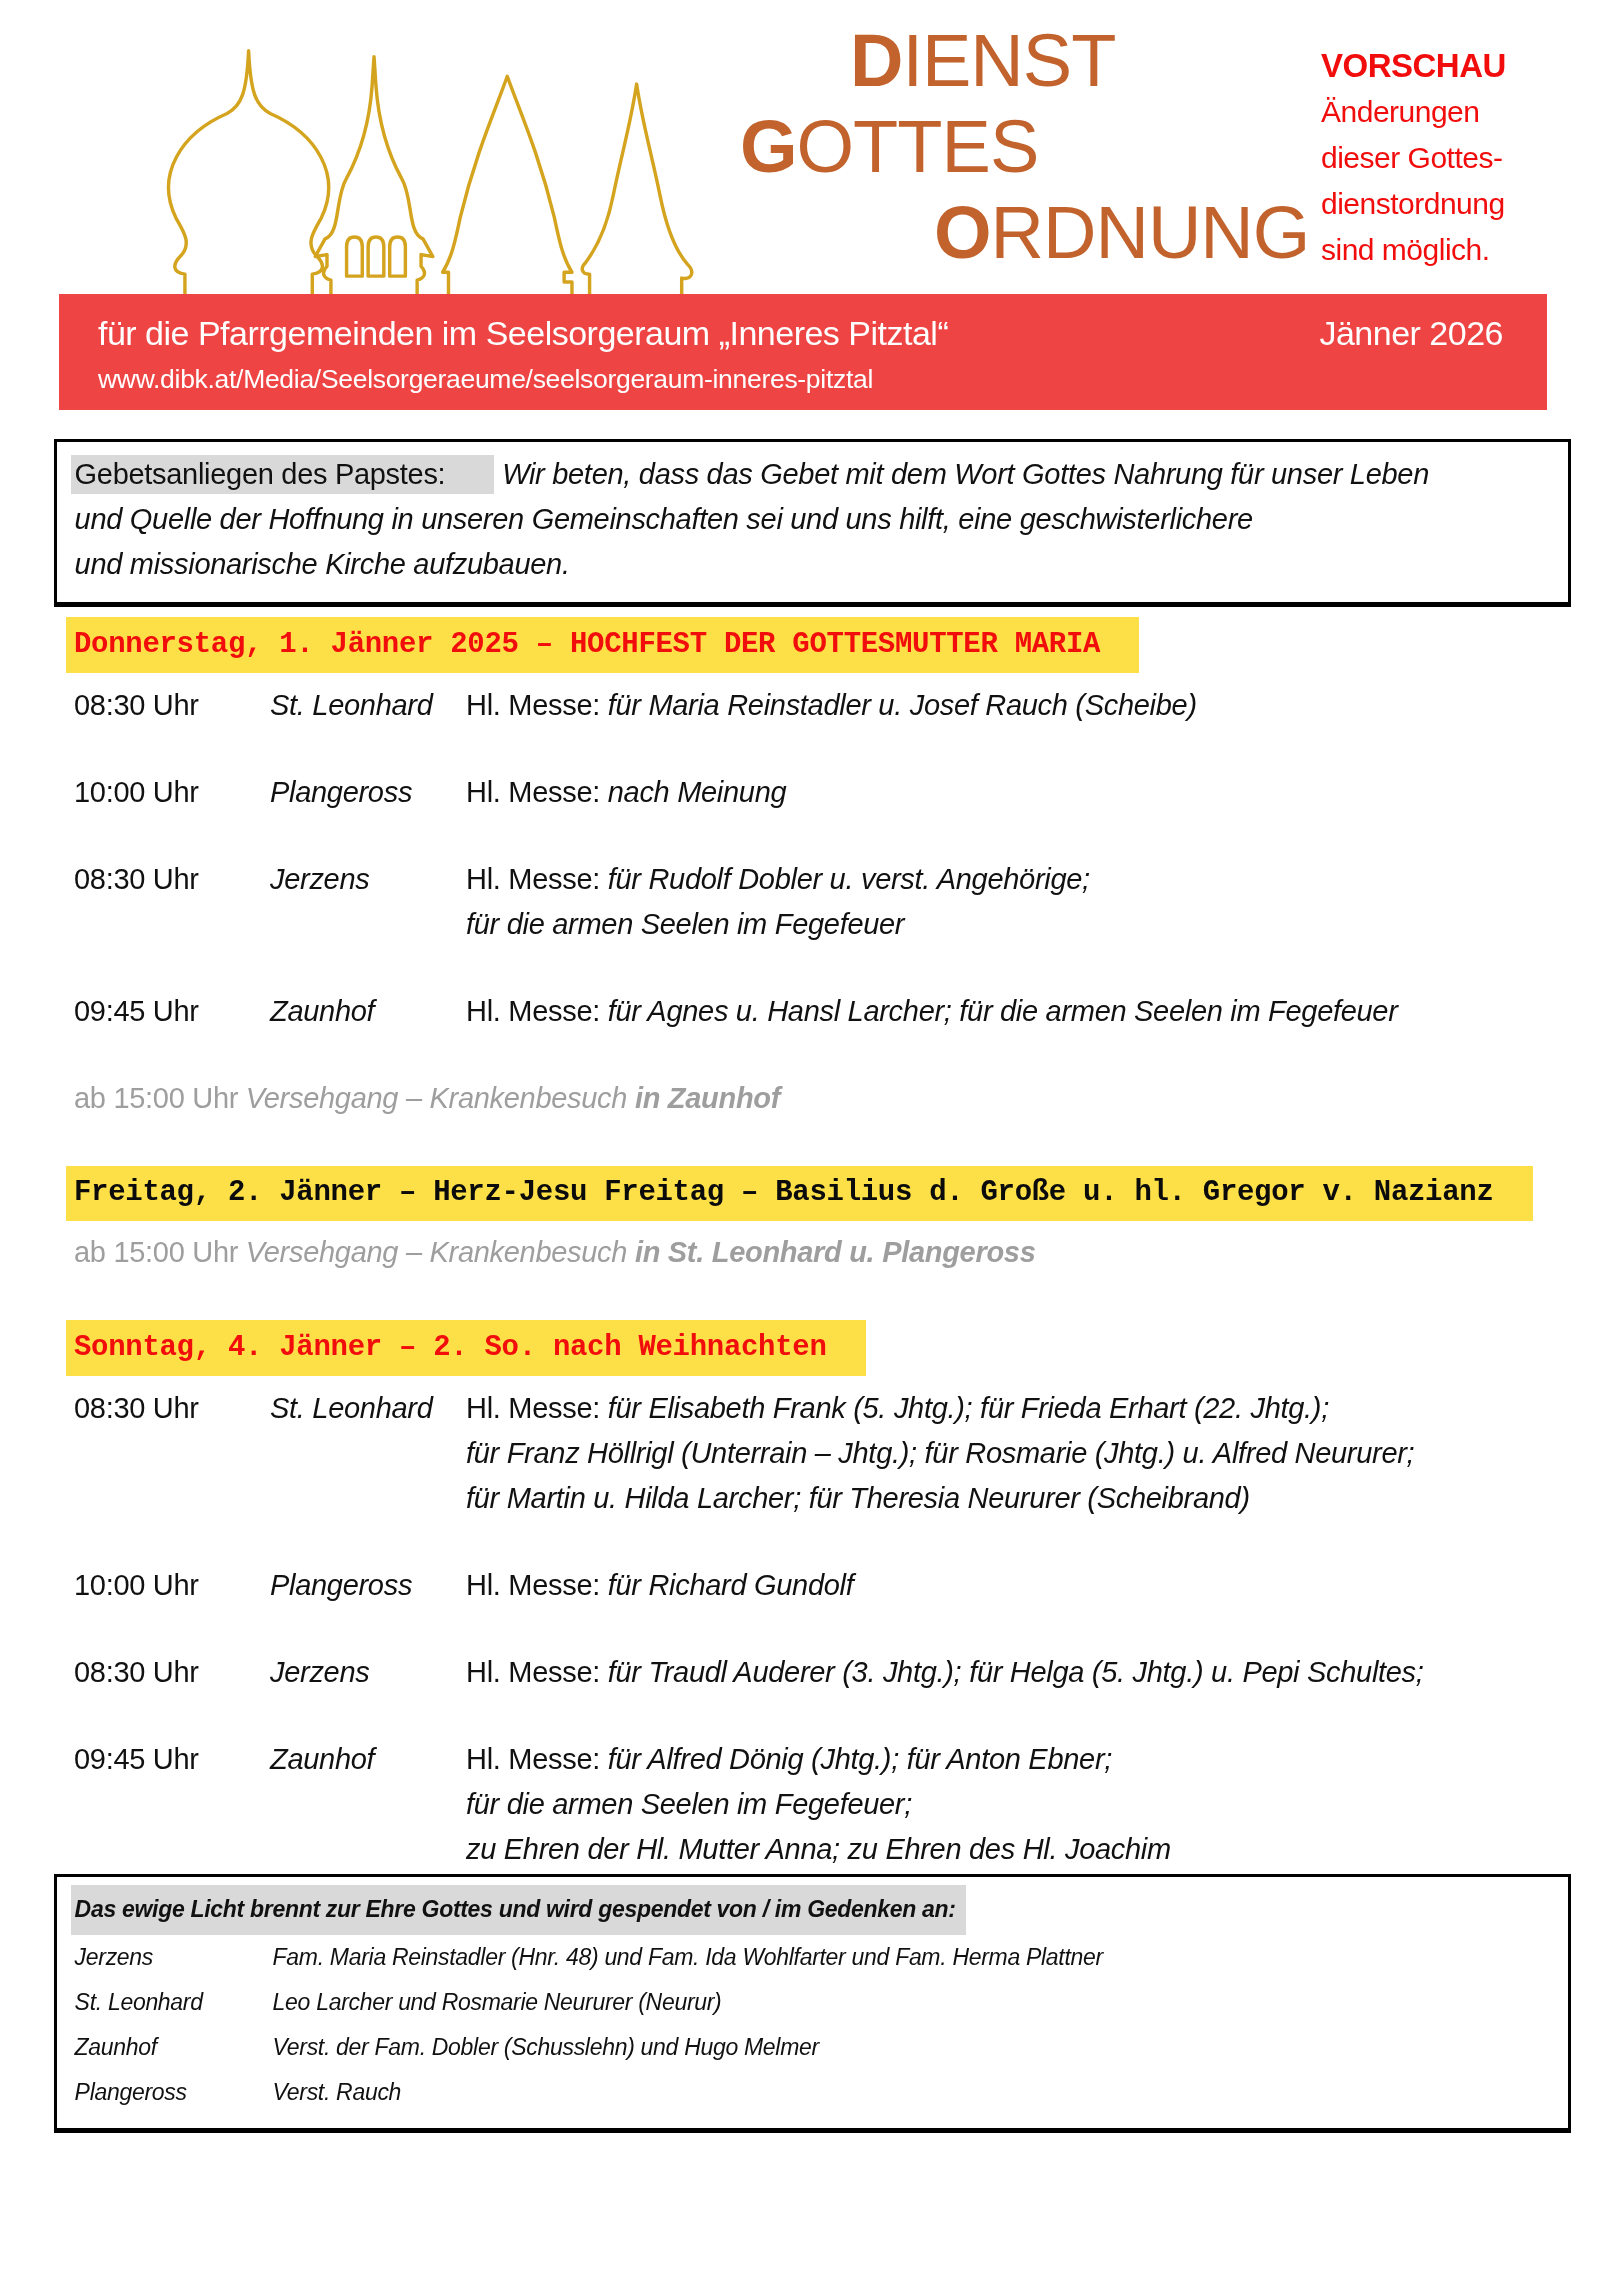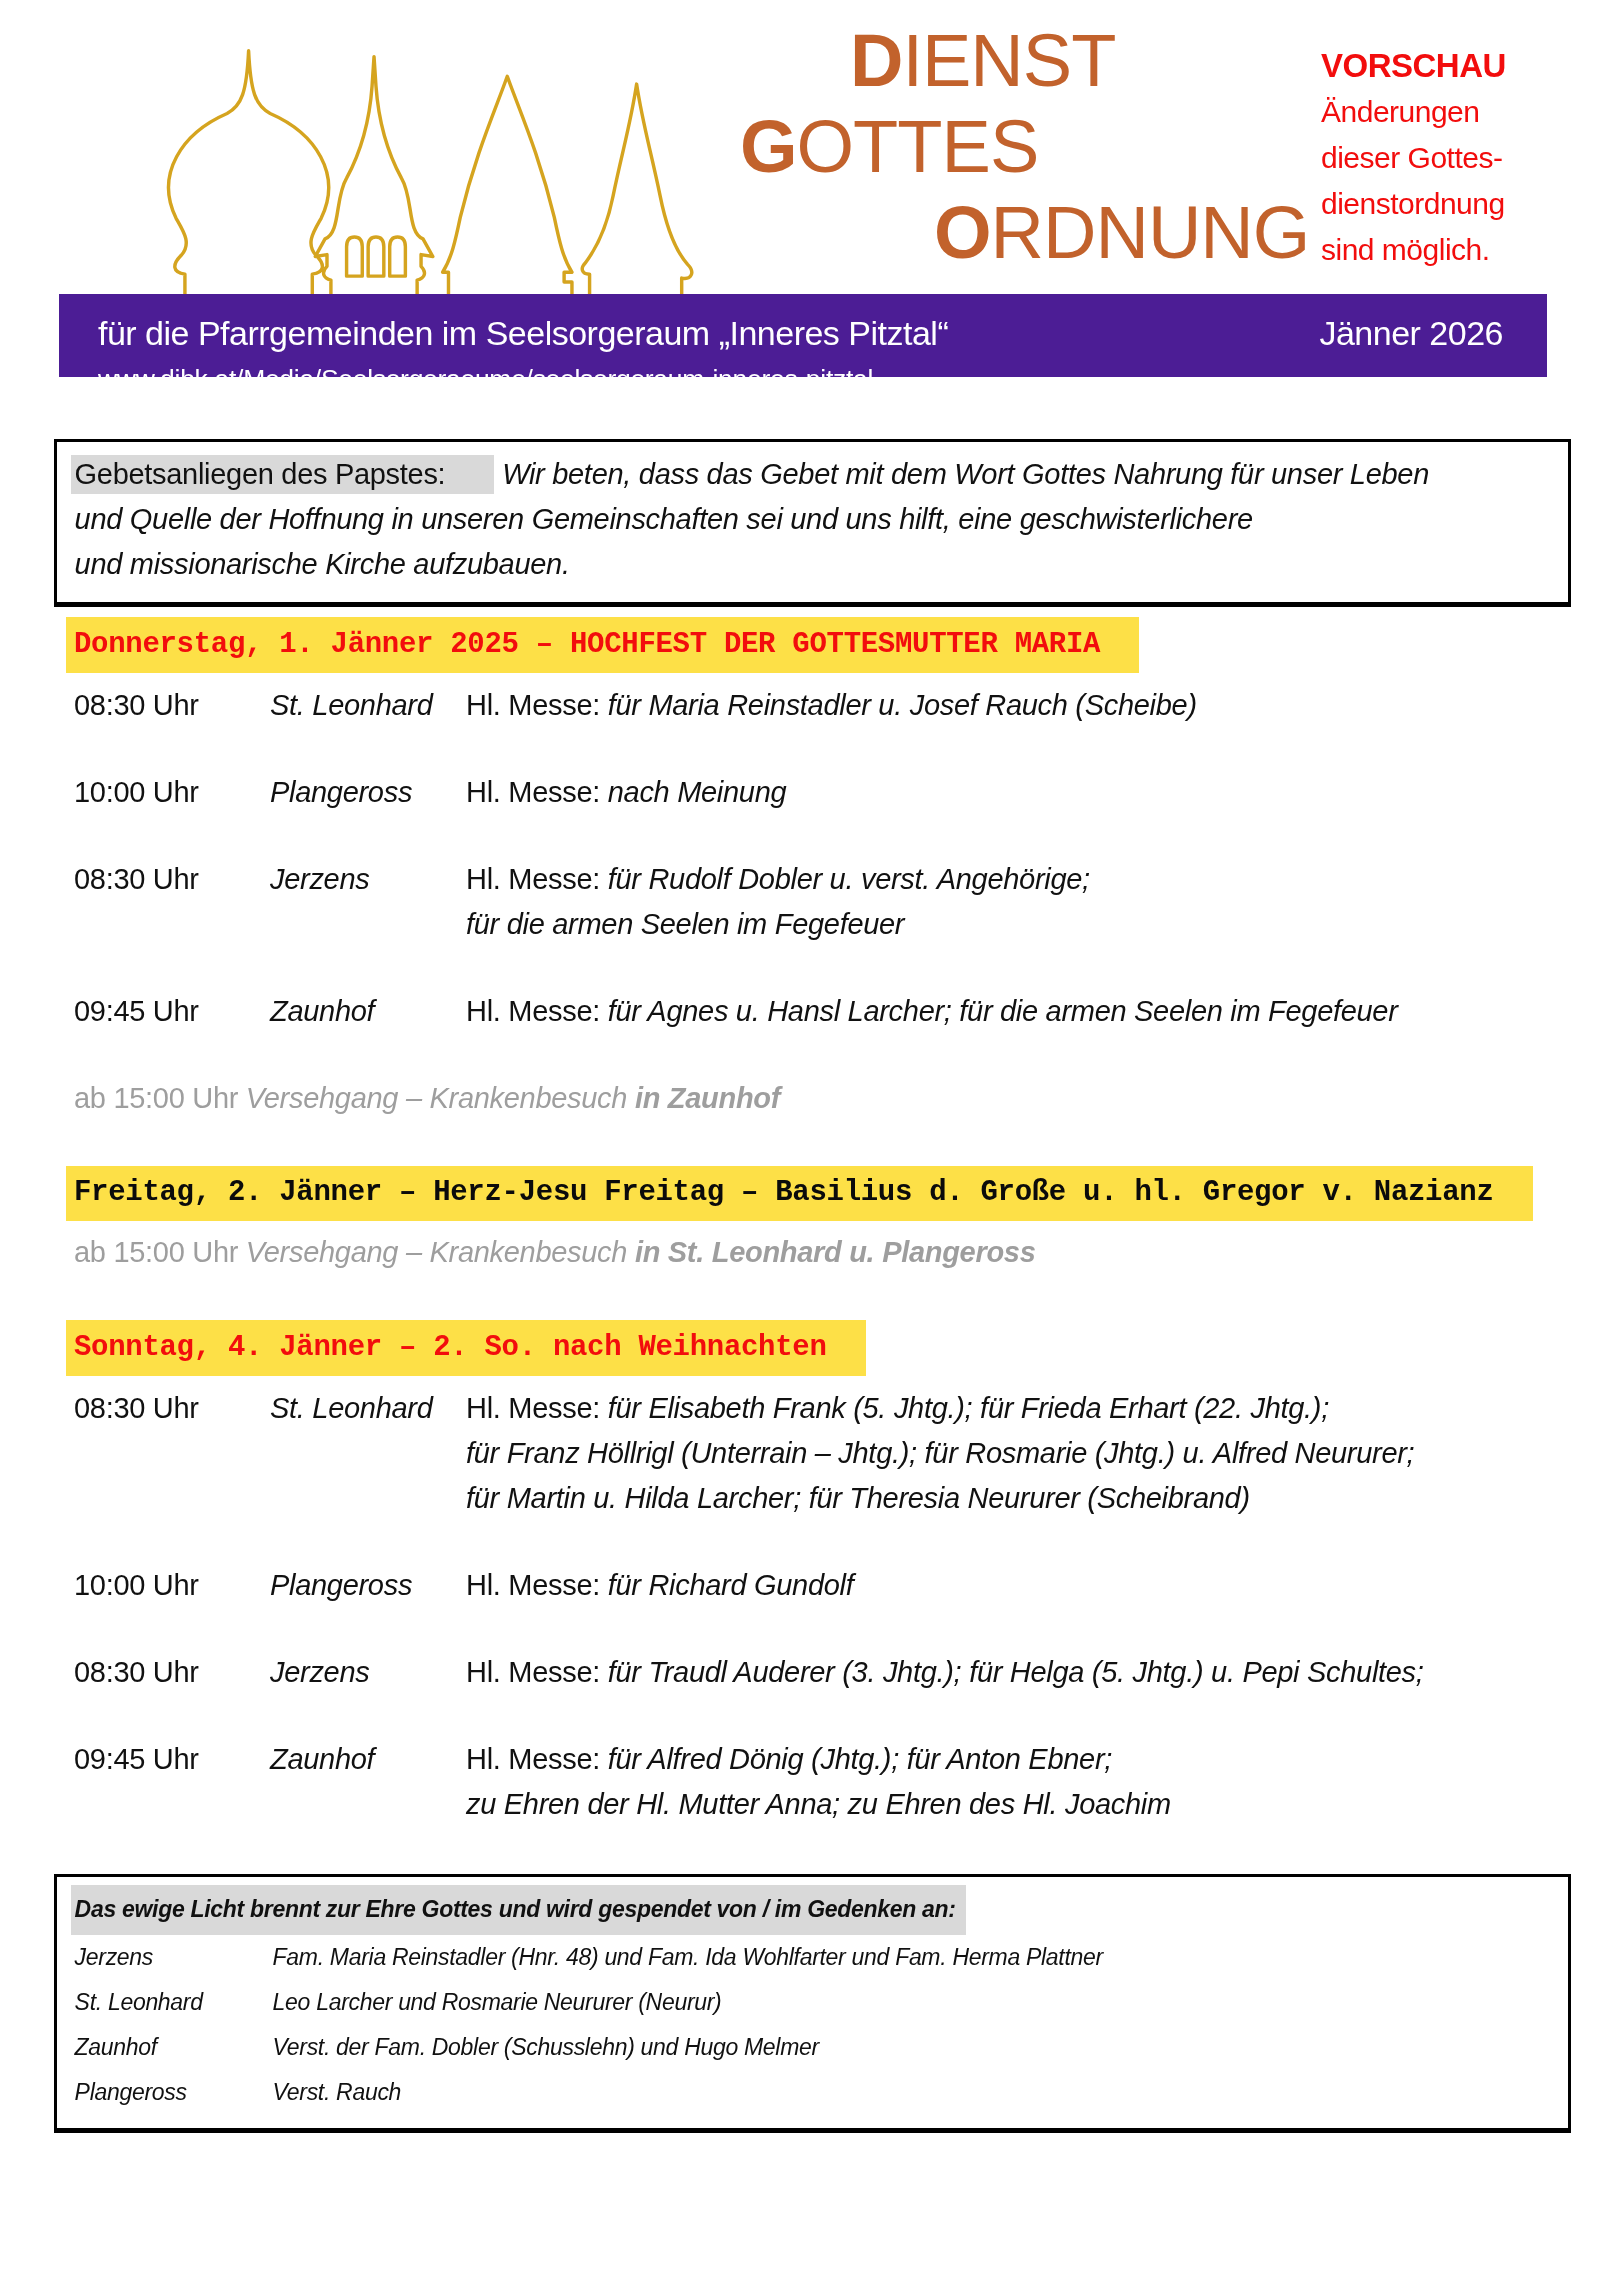--- a/index.html
+++ b/index.html
@@ -19,22 +19,22 @@
   .title-block { position:absolute; left:740px; top:17.6px; color:#C2622C; font-size:74px; line-height:86px; letter-spacing:-1px; }
   .title-line { white-space:nowrap; font-weight:400; }
   .title-line .cap { font-weight:700; }
   .title-line.l2 { padding-left:110px; }
   .title-line.l3 { padding-left:194px; }
   .notice { position:absolute; left:1321px; top:43px; width:214px; text-align:left; color:#F20D0D; font-size:30px; line-height:46px; letter-spacing:-0.5px; }
   .notice .notice-title { font-weight:700; font-size:33px; }
 
   
   .banner {
-    position:absolute; left:59px; top:294px; width:1488px; height:83px;
-    background:#4c1d95; color:#fff;
+    position:absolute; left:59px; top:294px; width:1488px; height:116px;
+    background:#ef4444; color:#fff;
     padding:19.6px 44px 0 39px;
   }
   .banner-row1 { display:flex; justify-content:space-between; align-items:baseline; }
   .banner-title { font-size:34px; letter-spacing:-0.5px; }
   .banner-date { font-size:34px; letter-spacing:-0.5px; }
   .banner-url { font-size:26.5px; margin-top:11.8px; letter-spacing:-0.3px; }
 
   
   .prayer-box {
     position:absolute; left:54px; top:439px; width:1517px;
@@ -199,20 +199,21 @@
         <div class="col-desc">
           <div><span class="mass-prefix">Hl. Messe: </span><span class="it">für Traudl Auderer (3. Jhtg.); für Helga (5. Jhtg.) u. Pepi Schultes;</span></div>
         </div>
       </div>
 
       <div class="srow">
         <div class="col-time">09:45 Uhr</div>
         <div class="col-place">Zaunhof</div>
         <div class="col-desc">
           <div><span class="mass-prefix">Hl. Messe: </span><span class="it">für Alfred Dönig (Jhtg.); für Anton Ebner;</span></div>
+          <div class="it">für die armen Seelen im Fegefeuer;</div>
           <div class="it">zu Ehren der Hl. Mutter Anna; zu Ehren des Hl. Joachim</div>
         </div>
       </div>
     </div>
   </div>
 
   <div class="light-box">
     <div><span class="light-heading">Das ewige Licht brennt zur Ehre Gottes und wird gespendet von / im Gedenken an:</span></div>
     <div class="light-row">
       <div class="light-place">Jerzens</div>

